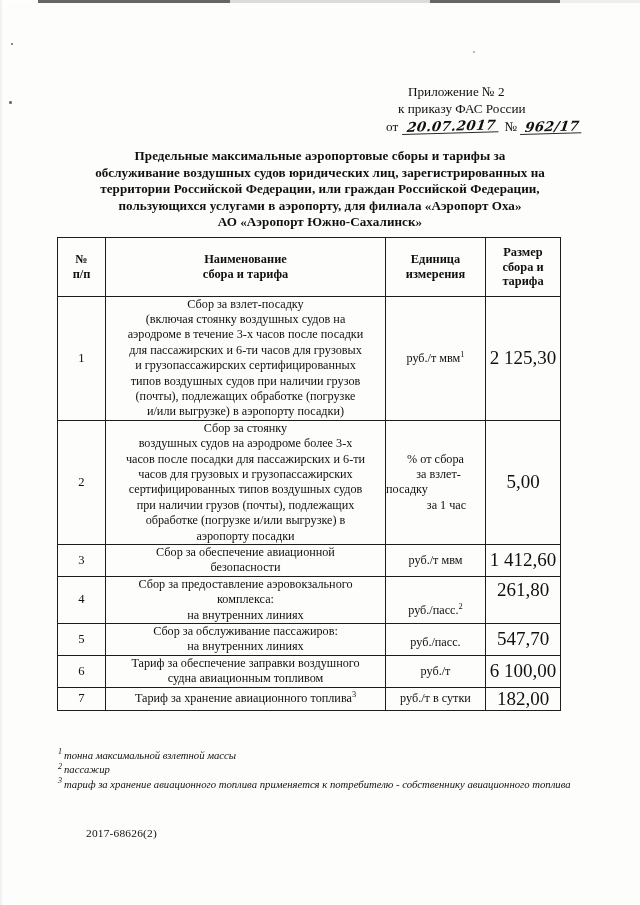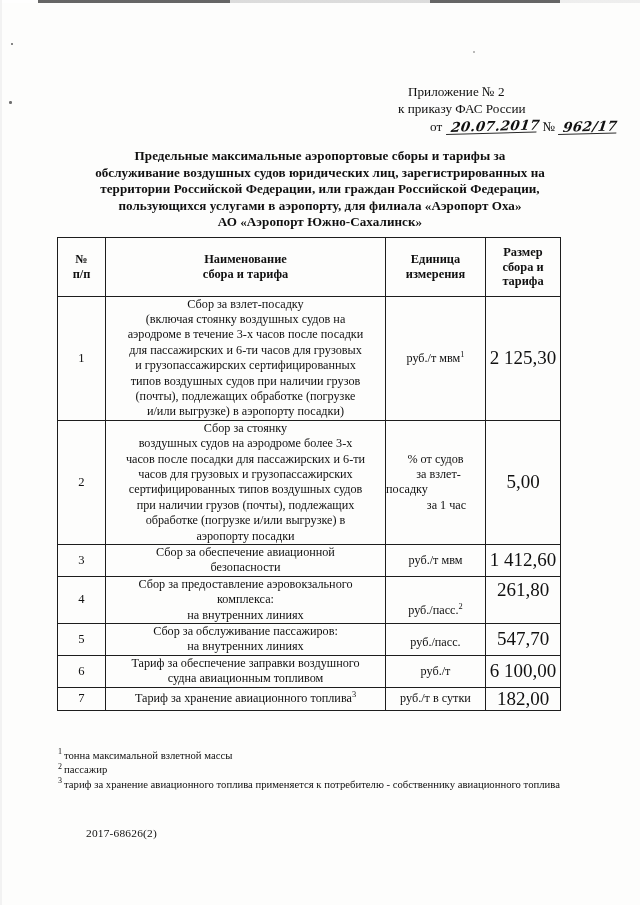--- a/index.html
+++ b/index.html
@@ -61,21 +61,20 @@
     font-size: 13.2px;
     line-height: 17px;
   }
   .doc-header .ln1 { padding-left: 22px; white-space: nowrap; }
   .doc-header .ln2 { padding-left: 12px; white-space: nowrap; }
   .doc-header .ln3 {
     margin-top: 1px;
     display: flex;
     align-items: flex-end;
     white-space: nowrap;
-    margin-left: 44px;
   }
   .hw-label { font-size: 13.2px; }
   .hw {
     font-family: "DejaVu Serif", serif;
     font-style: italic;
     font-weight: 700;
     font-size: 13.5px;
     letter-spacing: .4px;
     border-bottom: 1px solid #2a2a2a;
     padding: 0 3px 0 4px;
@@ -161,21 +160,21 @@
 
   
   .footnotes {
     position: absolute;
     left: 58px;
     top: 748px;
     width: 520px;
     font-size: 10.7px;
     line-height: 14.4px;
   }
-  .footnotes .fn { display: block; }
+  .footnotes .fn { display: block; font-style: italic; }
   .footnotes .mark {
     font-size: 8px;
     vertical-align: super;
     line-height: 0;
     margin-right: 2px;
   }
 
   
   .doc-id {
     position: absolute;
@@ -270,21 +269,21 @@
           <span>воздушных судов на аэродроме более 3-х</span><br>
           <span>часов после посадки для пассажирских и 6-ти</span><br>
           <span>часов для грузовых и грузопассажирских</span><br>
           <span>сертифицированных типов воздушных судов</span><br>
           <span>при наличии грузов (почты), подлежащих</span><br>
           <span>обработке (погрузке и/или выгрузке) в</span><br>
           <span>аэропорту посадки</span>
         </td>
         <td class="c-unit">
           <span class="unit-ragged">
-            <span class="l1">% от судов</span>
+            <span class="l1">% от сбора</span>
             <span class="l2">за взлет-</span>
             <span class="l3">посадку</span>
             <span class="l4">за 1 час</span>
           </span>
         </td>
         <td class="c-amt">5,00</td>
       </tr>
 
       <tr>
         <td class="c-no">3</td>

